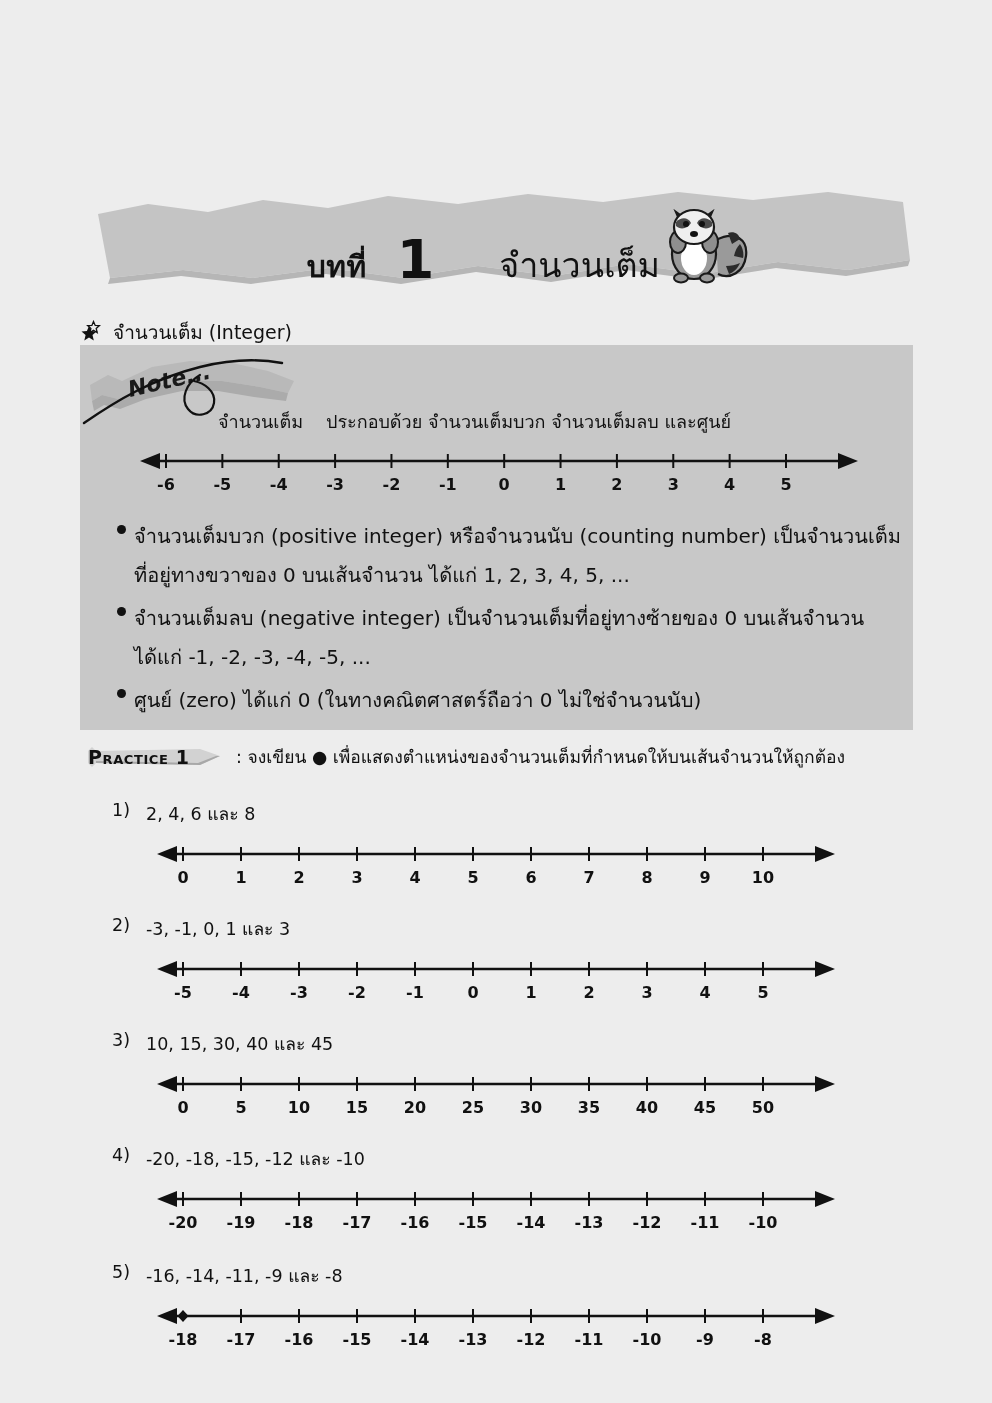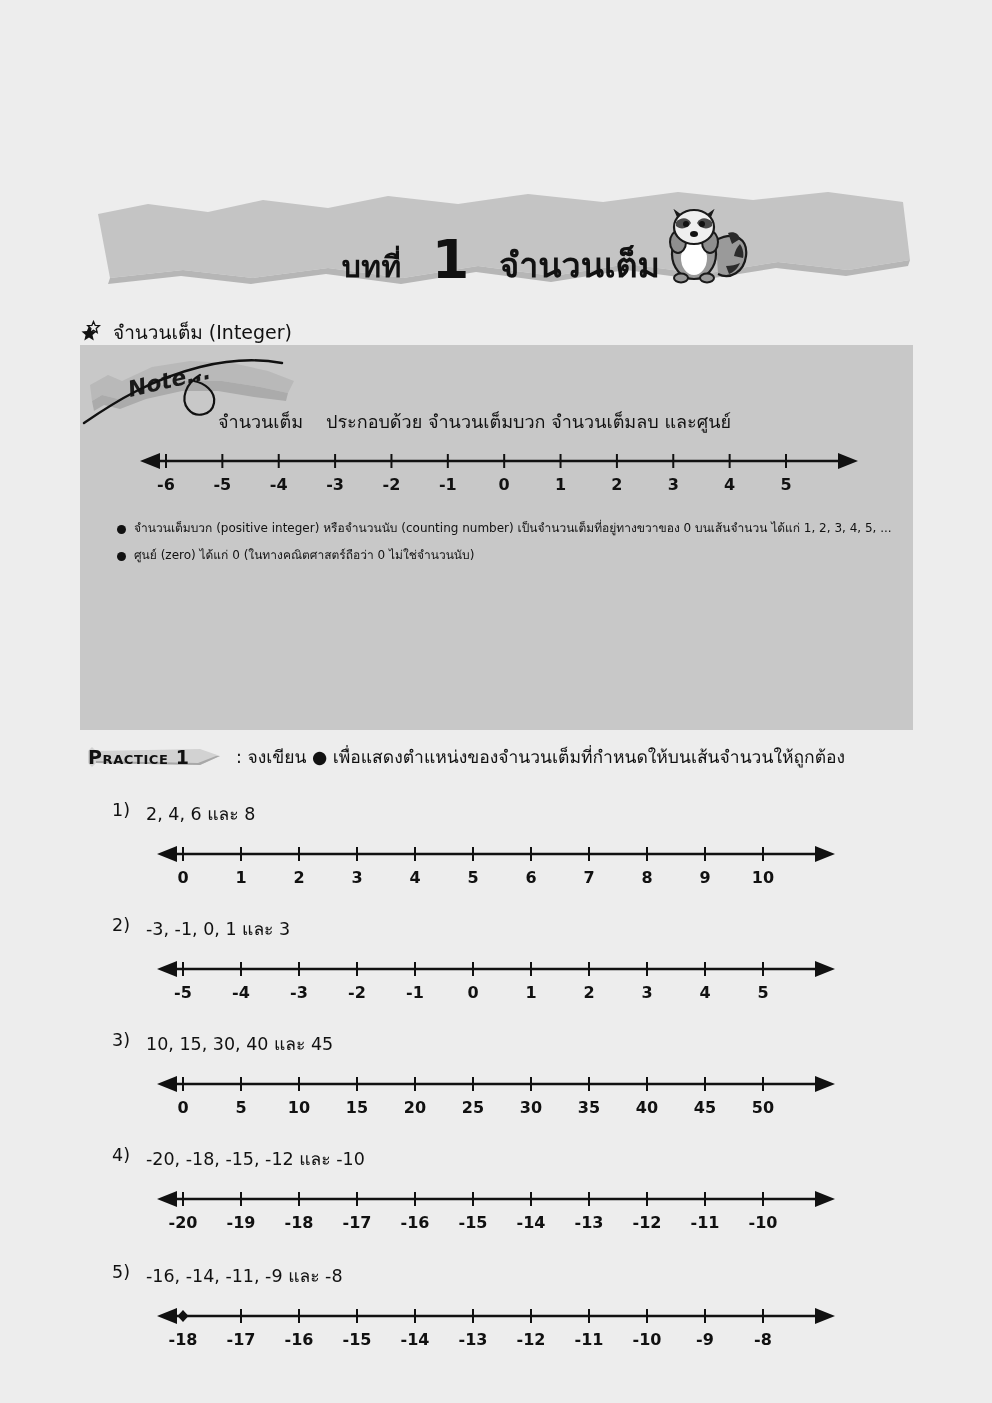--- a/index.html
+++ b/index.html
@@ -48,21 +48,22 @@
     letter-spacing: .5px;
   }
   .header-title .num {
     font-size: 54px;
     font-weight: 700;
     line-height: .82;
     margin: 0 4px;
   }
   .header-title .subject {
     font-size: 34px;
-    font-weight: 700;
+    font-weight: 400;
+    margin-left: 35px;
   }
 
   .mascot {
     position: absolute;
     left: 650px;
     top: 196px;
     width: 105px;
     height: 92px;
   }
   .mascot svg { display: block; width: 100%; height: 100%; }
@@ -133,23 +134,22 @@
   }
   .bullet-dot span {
     display: block;
     width: 9px;
     height: 9px;
     border-radius: 50%;
     background: #111;
     margin: 0 auto;
   }
   .bullet-text {
-    font-size: 12px;
+    font-size: 20px;
     line-height: 1.95;
-    text-align: right;
   }
 
   
   .practice-row {
     position: absolute;
     left: 88px;
     top: 742px;
     display: flex;
     align-items: center;
     gap: 8px;
@@ -305,20 +305,26 @@
       <div class="bullet-row">
         <div class="bullet-dot">
             <span></span>
           </div>
         <div class="bullet-text">จำนวนเต็มบวก (positive integer) หรือจำนวนนับ (counting number) เป็นจำนวนเต็มที่อยู่ทางขวาของ 0 บนเส้นจำนวน ได้แก่ 1, 2, 3, 4, 5, ...</div>
       </div>
       <div class="bullet-row">
         <div class="bullet-dot">
             <span></span>
           </div>
+        <div class="bullet-text">จำนวนเต็มลบ (negative integer)  เป็นจำนวนเต็มที่อยู่ทางซ้ายของ 0 บนเส้นจำนวน ได้แก่ -1, -2, -3, -4, -5, ...</div>
+      </div>
+      <div class="bullet-row">
+        <div class="bullet-dot">
+            <span></span>
+          </div>
         <div class="bullet-text">ศูนย์ (zero) ได้แก่ 0 (ในทางคณิตศาสตร์ถือว่า 0 ไม่ใช่จำนวนนับ)</div>
       </div>
     </div>
   </div>
 
   <div class="practice-row">
     <div class="practice-ribbon">
       <svg viewBox="0 0 140 30" preserveAspectRatio="none">
         <path d="M0,9 L4,5 L8,9 L112,7 L132,14 L112,23 L8,21 L4,25 L0,21 Z" fill="#d2d2d2"></path>
         <path d="M8,21 L112,23 L132,14 L128,14 L110,21 L8,19 Z" fill="#a8a8a8"></path>

